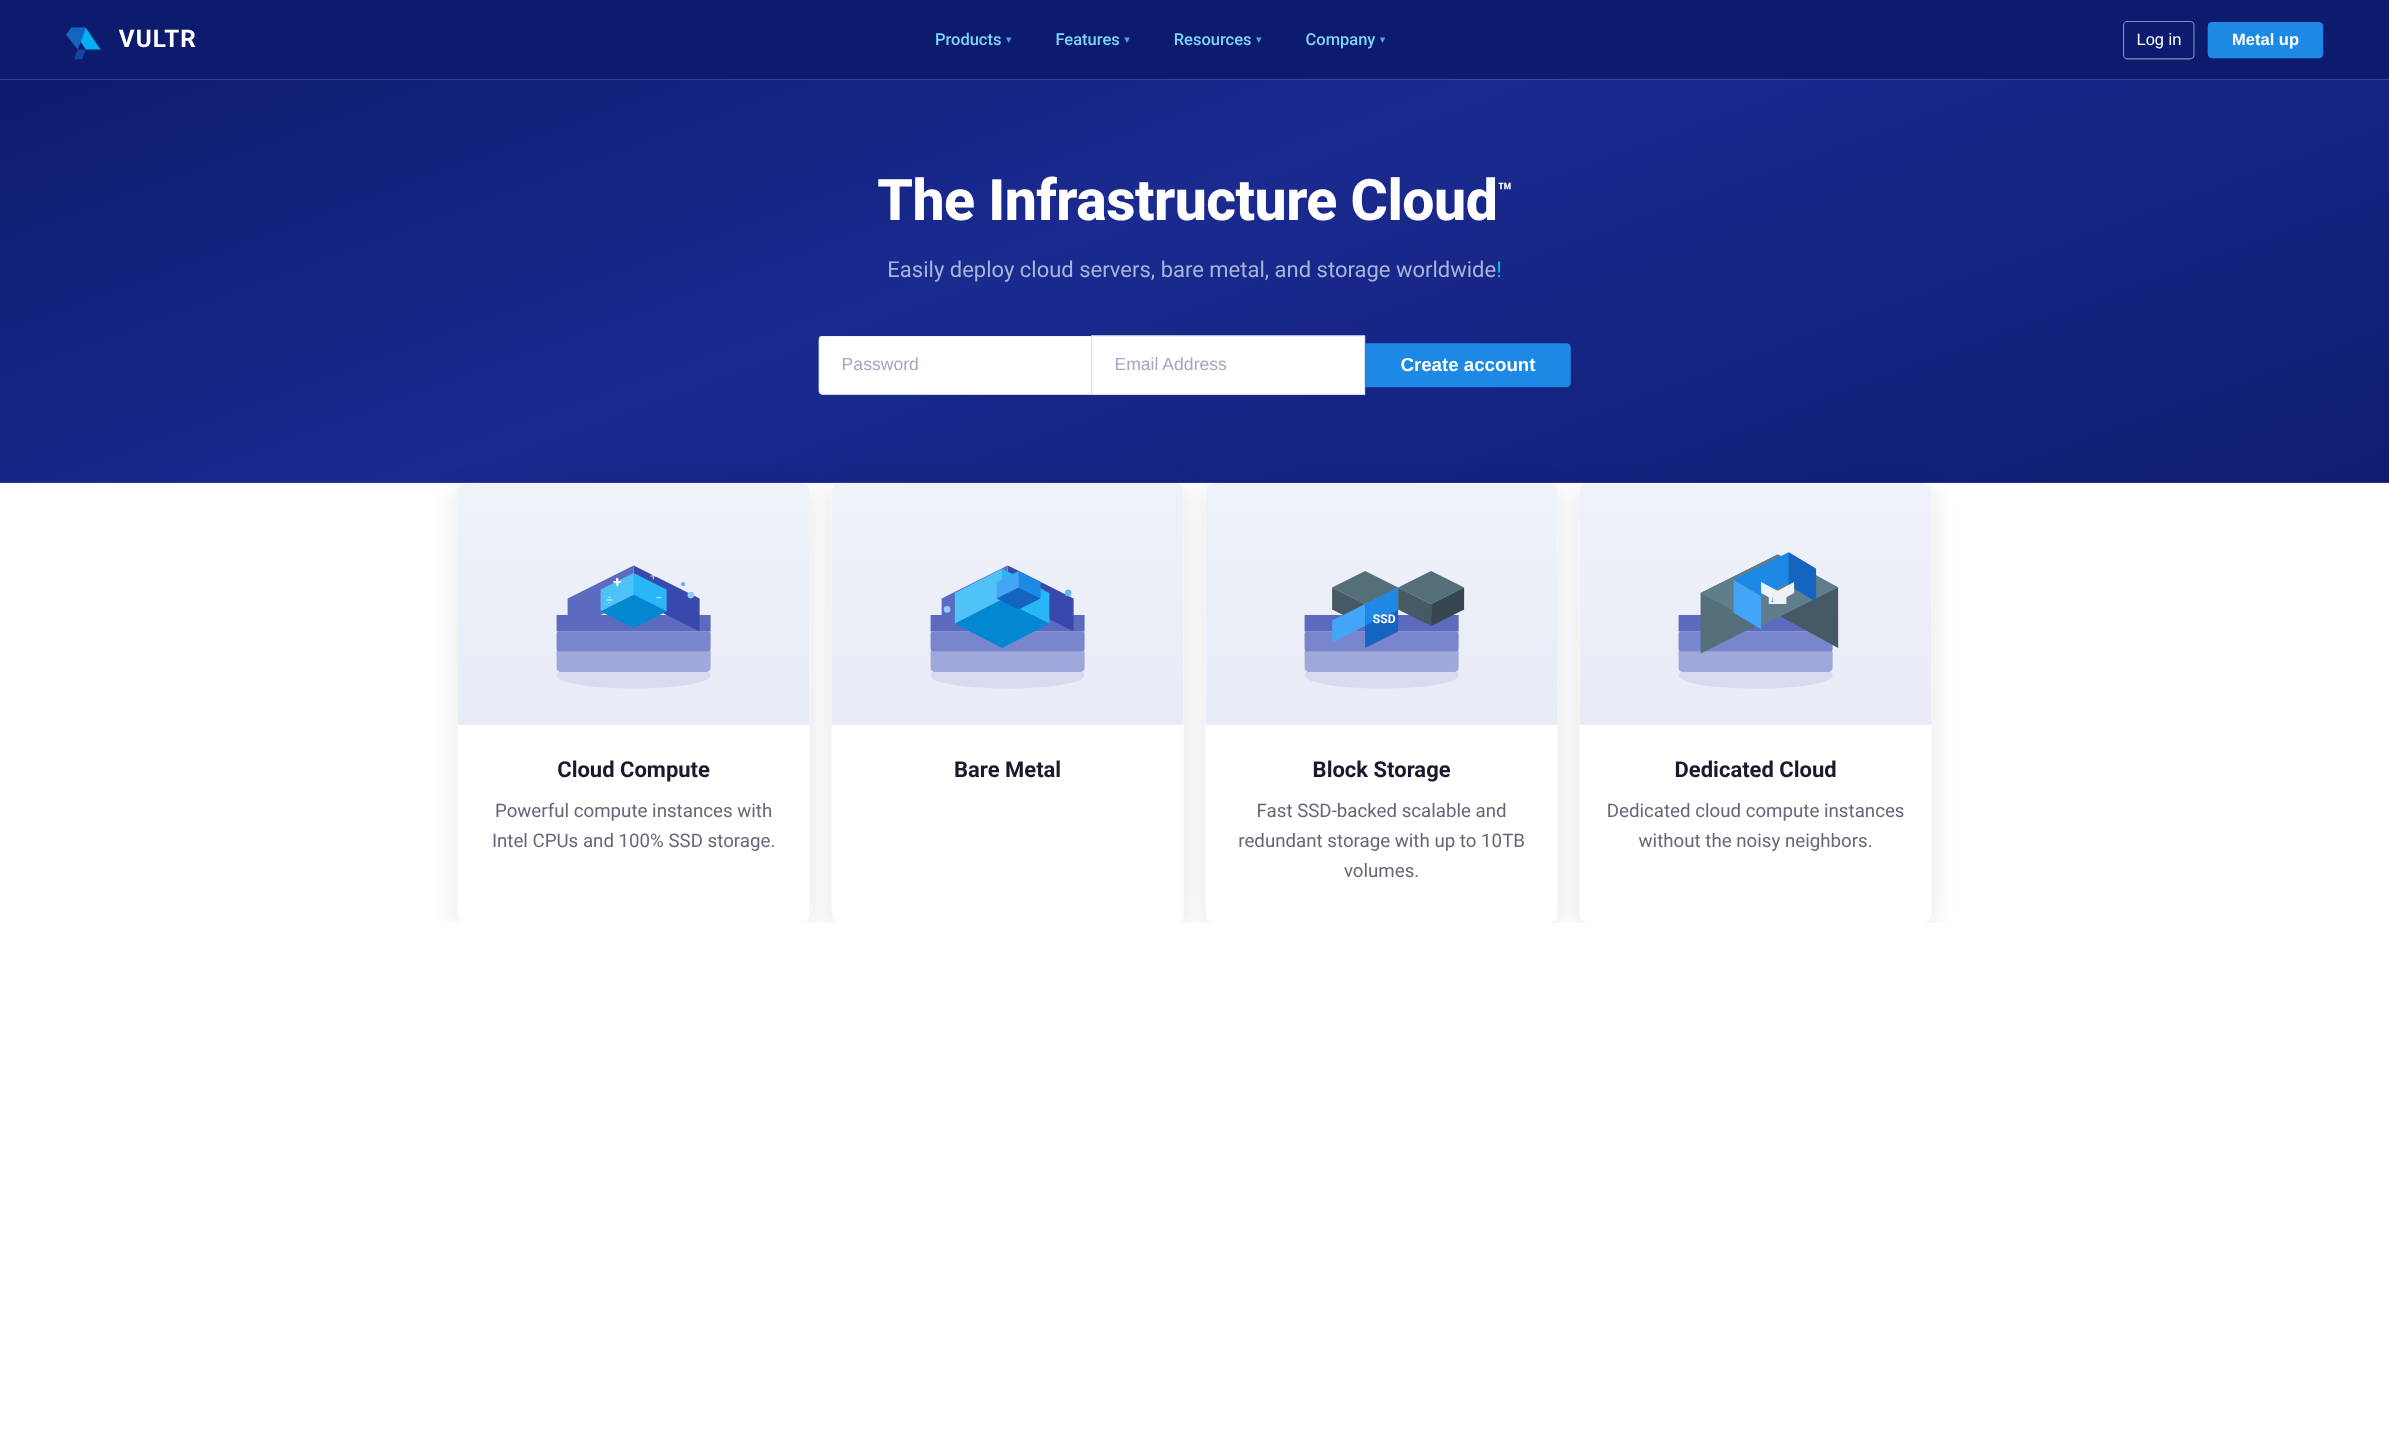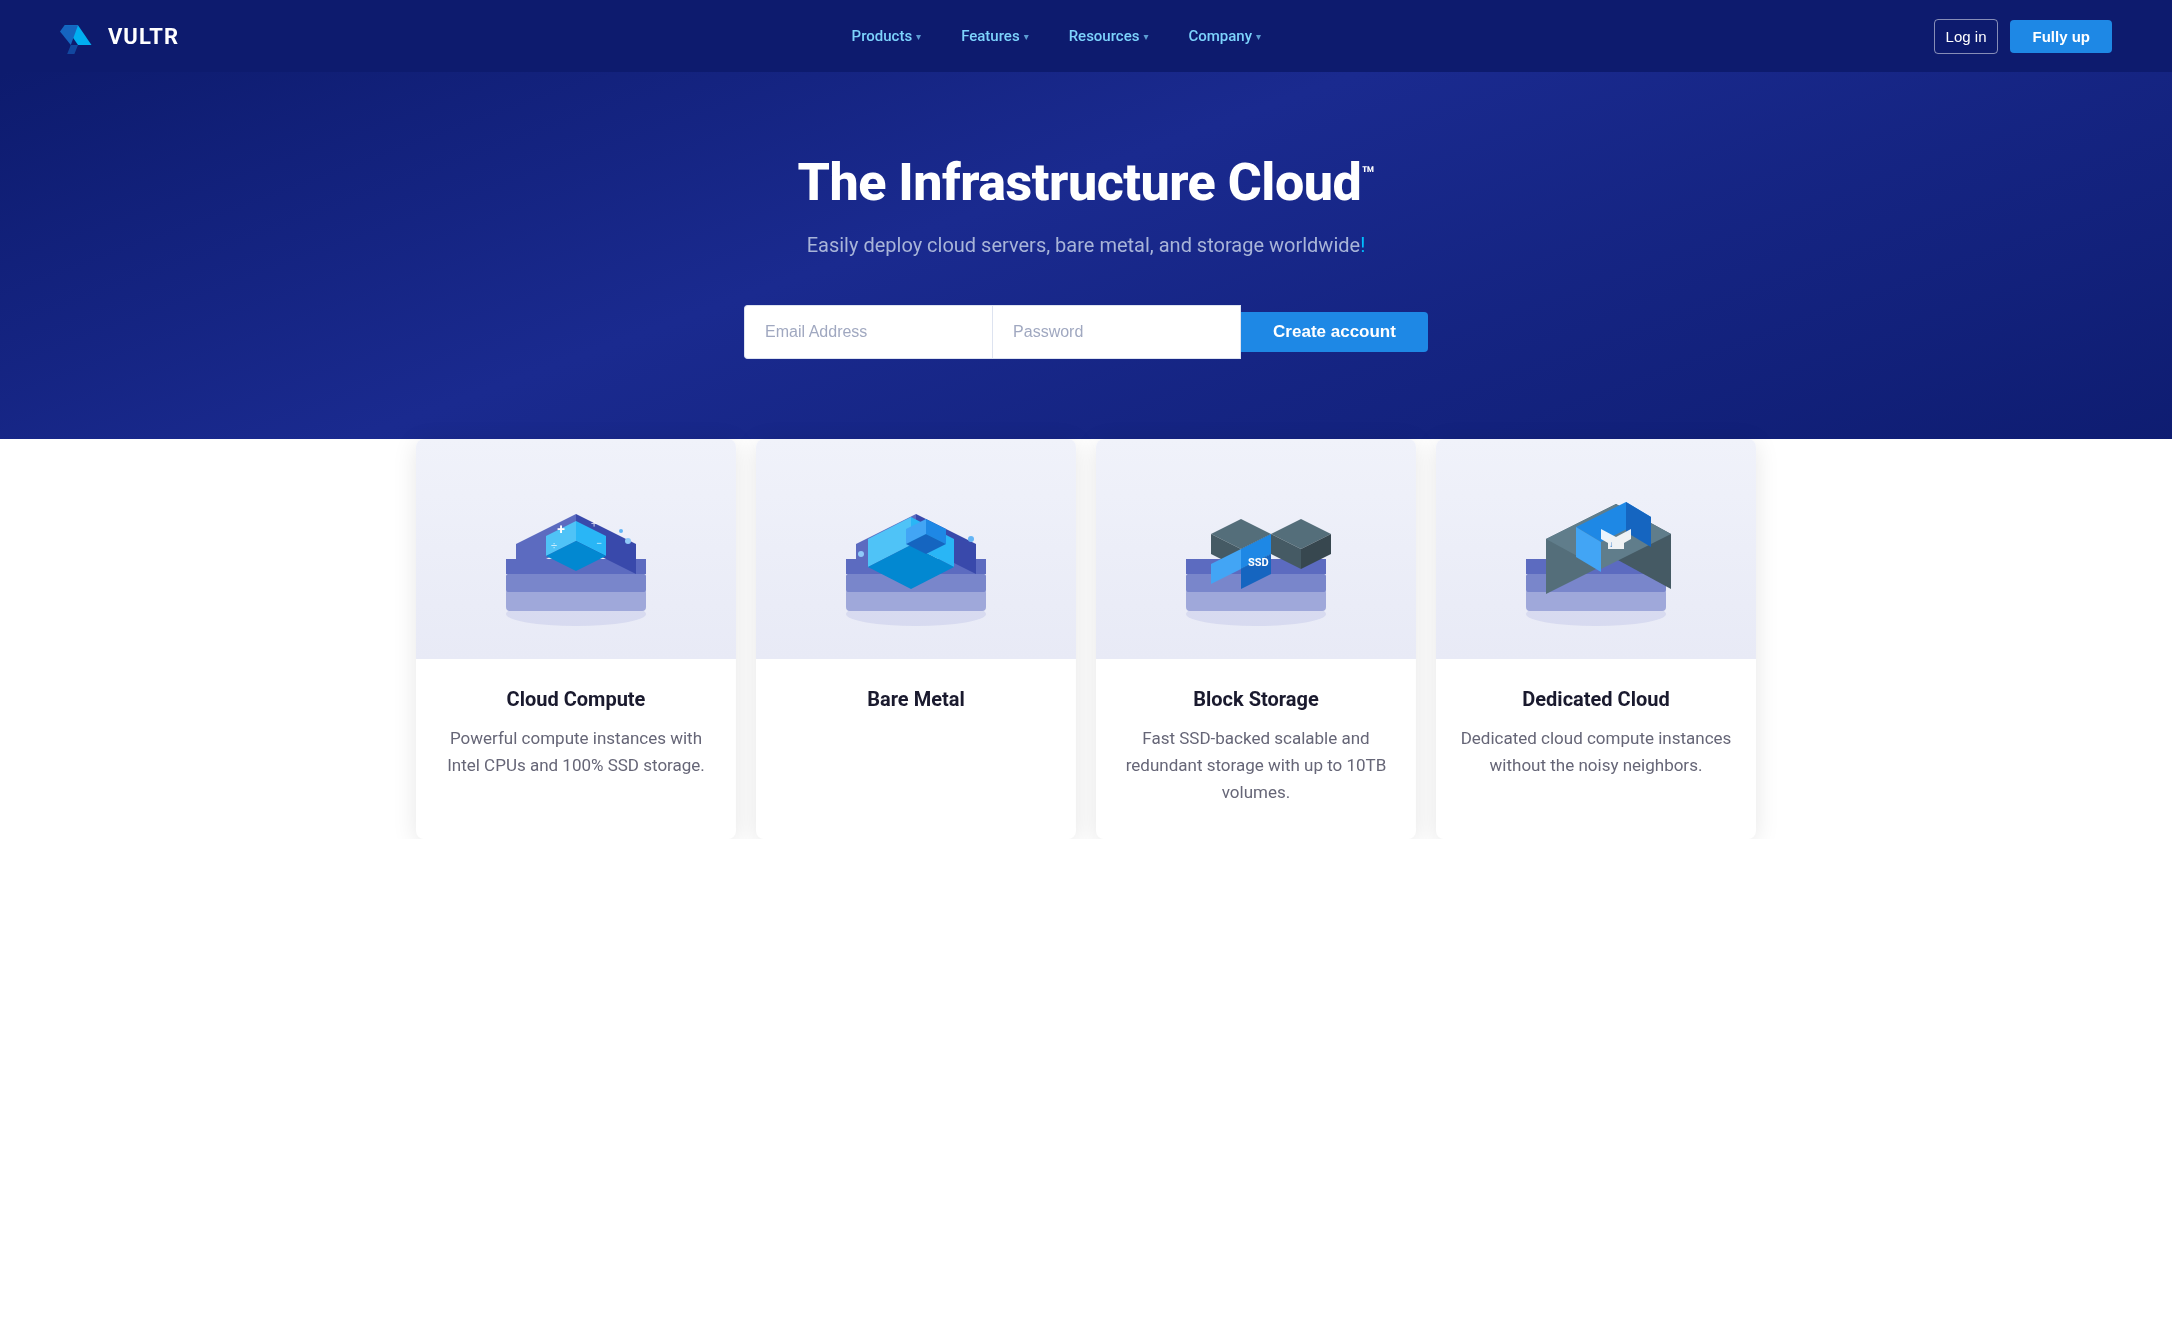--- a/index.html
+++ b/index.html
@@ -218,34 +218,34 @@
       <span class="nav-chevron">▾</span>
     </div>
     <div class="nav-item">
       <span>Company</span>
       <span class="nav-chevron">▾</span>
     </div>
   </div>
 
   <div class="navbar-actions">
     <button class="btn-login">Log in</button>
-    <button class="btn-signup">Fully up</button>
+    <button class="btn-signup">Metal up</button>
   </div>
 </nav>
 
 <section class="hero">
   <h1 class="hero-title">
     <span>The Infrastructure Cloud</span><sup>™</sup>
   </h1>
   <p class="hero-subtitle">
     <span>Easily deploy cloud servers, bare metal, and storage worldwide</span><span class="accent">!</span>
   </p>
   <div class="hero-form">
+    <input class="hero-input" type="password" placeholder="Password" style="">
     <input class="hero-input" type="email" placeholder="Email Address" style="">
-    <input class="hero-input" type="password" placeholder="Password" style="">
     <button class="btn-create">Create account</button>
   </div>
 </section>
 
 <section class="cards-section">
 
   <div class="card">
     <div class="card-image-area">
       <svg width="200" height="180" viewBox="0 0 200 180">
 

